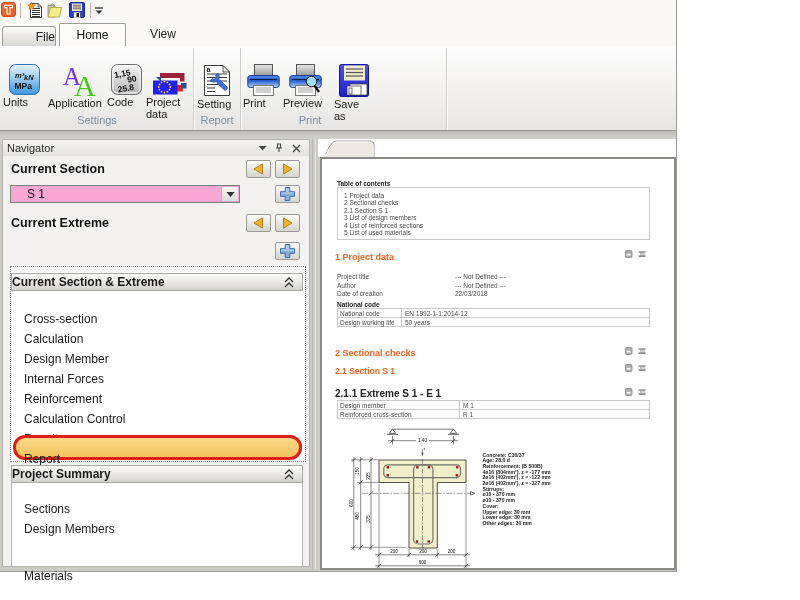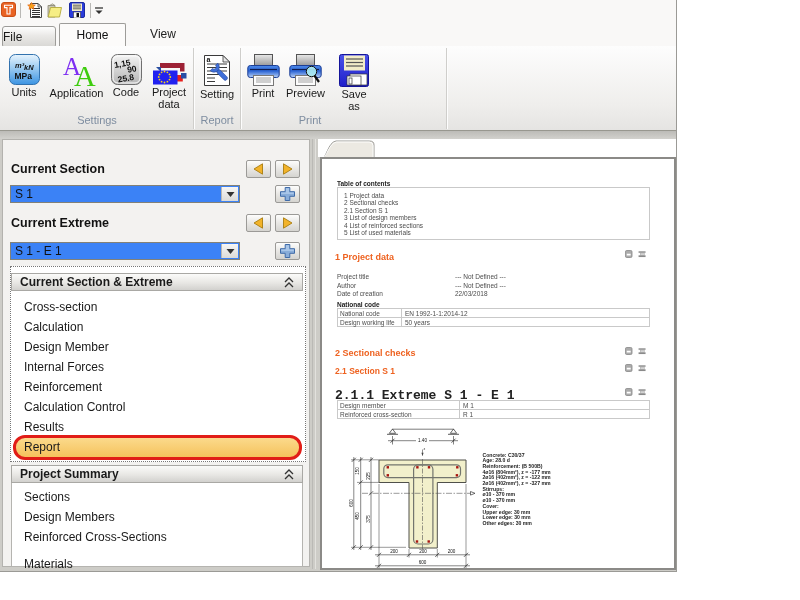--- a/index.html
+++ b/index.html
@@ -4,50 +4,50 @@
 <style>
 * { margin:0; padding:0; box-sizing:border-box; }
 html,body { width:800px; height:600px; background:#ffffff; font-family:"Liberation Sans", sans-serif; overflow:hidden; }
 .abs { position:absolute; }
 #app { position:absolute; left:0; top:0; width:677px; height:572px; background:#fbfafa; border-right:1px solid #9b9a96; border-bottom:2px solid #9b9a96; }
 
 #qat { position:absolute; left:0; top:0; width:676px; height:23px; background:#f9f8f7; }
 .vsep { position:absolute; top:3px; width:1px; height:15px; background:#b9b8b5; }
 
 #tabrow { position:absolute; left:0; top:23px; width:676px; height:23px; background:#f9f8f7; }
-#filebtn { position:absolute; left:2px; top:3px; width:54px; height:22px; background:linear-gradient(#fefefe,#e9e8e6 45%,#d8d7d4); border:1px solid #9d9c99; border-radius:3px; font-size:12px; color:#1a1a1a; text-align:left; line-height:20px; }
+#filebtn { position:absolute; left:2px; top:3px; width:54px; height:22px; background:linear-gradient(#fefefe,#e9e8e6 45%,#d8d7d4); border:1px solid #9d9c99; border-radius:3px; font-size:12px; color:#1a1a1a; text-align:right; line-height:20px; }
 #hometab { position:absolute; left:59px; top:0px; width:67px; height:23px; background:#fcfbfa; border:1px solid #9d9c99; border-bottom:none; border-radius:2px 2px 0 0; font-size:12px; color:#111; text-align:center; line-height:22px; }
 #viewtab { position:absolute; left:139px; top:0px; width:48px; height:23px; font-size:12px; color:#222; text-align:center; line-height:22px; }
 
 #ribbon { position:absolute; left:0; top:46px; width:676px; height:85px; background:linear-gradient(#fdfdfd,#efeeec 70%,#e5e4e2); border-bottom:1px solid #98978f; }
 .rsep { position:absolute; top:2px; width:1px; height:81px; background:#cfcecb; box-shadow:1px 0 0 #fdfdfd; }
 .rlabel { position:absolute; top:68px; height:14px; font-size:11px; color:#7e8da0; text-align:center; }
-.ritem { position:absolute; top:8px; text-align:center; font-size:11px; color:#1a1a1a; }
+.ritem { position:absolute; top:18px; text-align:left; font-size:11px; color:#1a1a1a; }
 .ricon { display:block; margin:0 auto; }
 .rtext { display:block; margin-top:1px; line-height:12px; }
 
 #mainbg { position:absolute; left:0; top:131px; width:676px; height:440px; background:#cdccc7; }
 #ribstrip { position:absolute; left:0; top:0; width:676px; height:8px; background:linear-gradient(#bcbbb7,#d2d1cd); }
 
 #nav { position:absolute; left:2px; top:8px; width:308px; height:428px; background:#f3f2f0; border:1px solid #b3b2ae; }
 #navtitle { position:absolute; left:0; top:0; width:306px; height:16px; background:linear-gradient(#f6f5f3,#e3e2df); font-size:11px; color:#2a2a2a; padding-left:4px; line-height:16px; }
 .navbtn { position:absolute; width:25px; height:18px; background:linear-gradient(#fdfdfc,#e8e7e4 50%,#d5d4d0); border:1px solid #9b9a97; border-radius:2px; }
-.combo { position:absolute; left:7px; width:230px; height:18px; background:#3b82f6; border:1px solid #828177; font-size:12px; color:#111; line-height:16px; padding-left:4px; }
+.combo { position:absolute; left:7px; width:230px; height:18px; background:#f9a8d4; border:1px solid #828177; font-size:12px; color:#111; line-height:16px; padding-left:16px; }
 .combobtn { position:absolute; right:1px; top:1px; width:17px; height:14px; background:linear-gradient(#f6f6f5,#dcdbd8); border-left:1px solid #b9b8b4; }
-.hdr { position:absolute; left:8px; width:292px; height:18px; background:linear-gradient(#fbfbfa,#e8e7e4 55%,#d2d1ce); border:1px solid #a9a8a4; font-size:12px; font-weight:bold; color:#1a1a1a; line-height:16px; padding-left:8px; }
+.hdr { position:absolute; left:8px; width:292px; height:18px; background:linear-gradient(#fbfbfa,#e8e7e4 55%,#d2d1ce); border:1px solid #a9a8a4; font-size:12px; font-weight:bold; color:#1a1a1a; line-height:16px; padding-left:0; }
 .navlabel { position:absolute; left:8px; font-size:12.5px; font-weight:bold; color:#111; }
-.listitem { position:absolute; left:21px; font-size:12px; color:#1a1a1a; }
+.listitem { position:absolute; left:21px; font-size:12px; color:#1a1a1a;margin-top:12px; }
 
 #docwrap { position:absolute; left:320px; top:26px; width:356px; height:413px; background:#fff; border:2px solid #8b8a87; }
 #maintab { position:absolute; left:321px; top:9px; width:57px; height:20px; }
 #maintab svg { position:absolute; left:0; top:0; }
 #maintab span { position:absolute; left:18px; top:21px; font-size:12px; font-weight:bold; color:#111; }
 .h1 { position:absolute; font-size:9px; font-weight:bold; color:#ee6220; }
 .h2 { position:absolute; font-size:8.5px; font-weight:bold; color:#ee6220; }
-.h3 { position:absolute; font-size:13px; font-weight:bold; color:#222;font-family:Liberation Mono, monospace; }
+.h3 { position:absolute; font-size:10px; font-weight:bold; color:#222; }
 .doctext { position:absolute; font-size:6.5px; color:#4c4c4c; }
 .docbold { position:absolute; font-size:6.5px; font-weight:bold; color:#222; }
 .dicons2 { position:absolute; width:21px; height:8px; }
 </style>
 </head>
 <body>
 <div id="app">
   <div id="qat">
     <svg class="abs" style="left:1px;top:2px" width="15" height="15" viewBox="0 0 15 15">
         <rect x="0.5" y="0.5" width="14" height="14" rx="2.5" fill="#e96324" stroke="#c94e17"></rect>
@@ -256,20 +256,31 @@
         </svg>
       <span class="rtext">Save<br>as</span>
     </div>
   </div>
   <div id="mainbg">
     <div id="ribstrip"></div>
     <div class="abs" style="left:318px;top:8px;width:358px;height:18px;background:#fff"></div>
     <div class="abs" style="left:312px;top:8px;width:1px;height:430px;background:#bab9b5"></div>
     <div class="abs" style="left:315px;top:8px;width:1px;height:430px;background:#e2e1dd"></div>
     <div id="nav">
+      <div id="navtitle">Navigator
+        <svg class="abs" style="right:42px;top:5px" width="9" height="6" viewBox="0 0 9 6">
+            <path d="M0.5 1 H8.5 L4.5 5.5 Z" fill="#4a4a4a"></path>
+          </svg>
+        <svg class="abs" style="right:26px;top:3px" width="8" height="10" viewBox="0 0 8 10">
+            <path d="M2 1 H6 M2.5 1 V5 M5.5 1 V5 M1 5 H7 M4 5 V9" stroke="#4a4a4a" stroke-width="1.1" fill="none"></path>
+          </svg>
+        <svg class="abs" style="right:8px;top:4px" width="9" height="9" viewBox="0 0 9 9">
+            <path d="M1 1 L8 8 M8 1 L1 8" stroke="#4a4a4a" stroke-width="1.4"></path>
+          </svg>
+      </div>
       <div class="navlabel" style="top:22px">Current Section</div>
       <div class="navbtn" style="left:243px;top:20px"><svg width="23" height="16" viewBox="0 0 23 16">
             <path d="M15.5 2.8 L7 8 L15.5 13.2 Z" fill="#f2b32a" stroke="#a87d10" stroke-width="0.9"></path>
           </svg></div>
       <div class="navbtn" style="left:272px;top:20px"><svg width="23" height="16" viewBox="0 0 23 16">
             <path d="M7.5 2.8 L16 8 L7.5 13.2 Z" fill="#f2b32a" stroke="#a87d10" stroke-width="0.9"></path>
           </svg></div>
       <div class="combo" style="top:45px">S 1<div class="combobtn"><svg width="17" height="14" viewBox="0 0 17 14">
               <path d="M4.5 5 H12.5 L8.5 10 Z" fill="#333"></path>
             </svg></div></div>
@@ -277,23 +288,20 @@
             <path d="M9.2 1.5 H13.8 V5.7 H18.5 V10.3 H13.8 V14.5 H9.2 V10.3 H4.5 V5.7 H9.2 Z" fill="#89add9" stroke="#3f6ba8" stroke-width="1"></path>
             <path d="M9.9 2.2 H13.1 V6.4 H17.8 V8 H5.2 V6.4 H9.9 Z" fill="#a9c6e8" stroke="none"></path>
           </svg></div>
       <div class="navlabel" style="top:76px">Current Extreme</div>
       <div class="navbtn" style="left:243px;top:74px"><svg width="23" height="16" viewBox="0 0 23 16">
             <path d="M15.5 2.8 L7 8 L15.5 13.2 Z" fill="#f2b32a" stroke="#a87d10" stroke-width="0.9"></path>
           </svg></div>
       <div class="navbtn" style="left:272px;top:74px"><svg width="23" height="16" viewBox="0 0 23 16">
             <path d="M7.5 2.8 L16 8 L7.5 13.2 Z" fill="#f2b32a" stroke="#a87d10" stroke-width="0.9"></path>
           </svg></div>
-      <div class="combo" style="top:102px">S 1 - E 1<div class="combobtn"><svg width="17" height="14" viewBox="0 0 17 14">
-              <path d="M4.5 5 H12.5 L8.5 10 Z" fill="#333"></path>
-            </svg></div></div>
       <div class="navbtn" style="left:272px;top:102px"><svg width="23" height="16" viewBox="0 0 23 16">
             <path d="M9.2 1.5 H13.8 V5.7 H18.5 V10.3 H13.8 V14.5 H9.2 V10.3 H4.5 V5.7 H9.2 Z" fill="#89add9" stroke="#3f6ba8" stroke-width="1"></path>
             <path d="M9.9 2.2 H13.1 V6.4 H17.8 V8 H5.2 V6.4 H9.9 Z" fill="#a9c6e8" stroke="none"></path>
           </svg></div>
 
       <div class="abs" style="left:7px;top:126px;width:296px;height:196px;border:1px dotted #777;background:#fff"></div>
       <div class="hdr" style="top:133px">Current Section &amp; Extreme
         <svg class="abs" style="right:8px;top:3px" width="10" height="11" viewBox="0 0 10 11">
             <path d="M1 5 L5 1 L9 5 M1 10 L5 6 L9 10" fill="none" stroke="#333" stroke-width="1.3"></path>
           </svg>
@@ -309,21 +317,20 @@
       <div class="listitem" style="top:300px">Report</div>
 
       <div class="hdr" style="top:325px">Project Summary
         <svg class="abs" style="right:8px;top:3px" width="10" height="11" viewBox="0 0 10 11">
             <path d="M1 5 L5 1 L9 5 M1 10 L5 6 L9 10" fill="none" stroke="#333" stroke-width="1.3"></path>
           </svg>
       </div>
       <div class="abs" style="left:8px;top:343px;width:292px;height:84px;border:1px solid #b5b4b0;border-top:none;background:#fff"></div>
       <div class="listitem" style="top:350px">Sections</div>
       <div class="listitem" style="top:370px">Design Members</div>
-      <div class="listitem" style="top:390px">Reinforced Cross-Sections</div>
       <div class="listitem" style="top:417px">Materials</div>
     </div>
     <div id="maintab">
         <svg width="56" height="20" viewBox="0 0 56 20">
           <path d="M0.5 19.5 C5 19.5 7 2 15 1 L48.5 1 Q53 1 53 5 L53 19.5" fill="#ece9e2" stroke="#9b9a96"></path>
           <path d="M1.5 18.5 C5.5 18 8 3 15.5 2 L48 2 Q52 2 52 5.5 L52 18.5" fill="none" stroke="#fdfdfc"></path>
         </svg>
         <span>Main</span>
       </div>
     <div id="docwrap">

